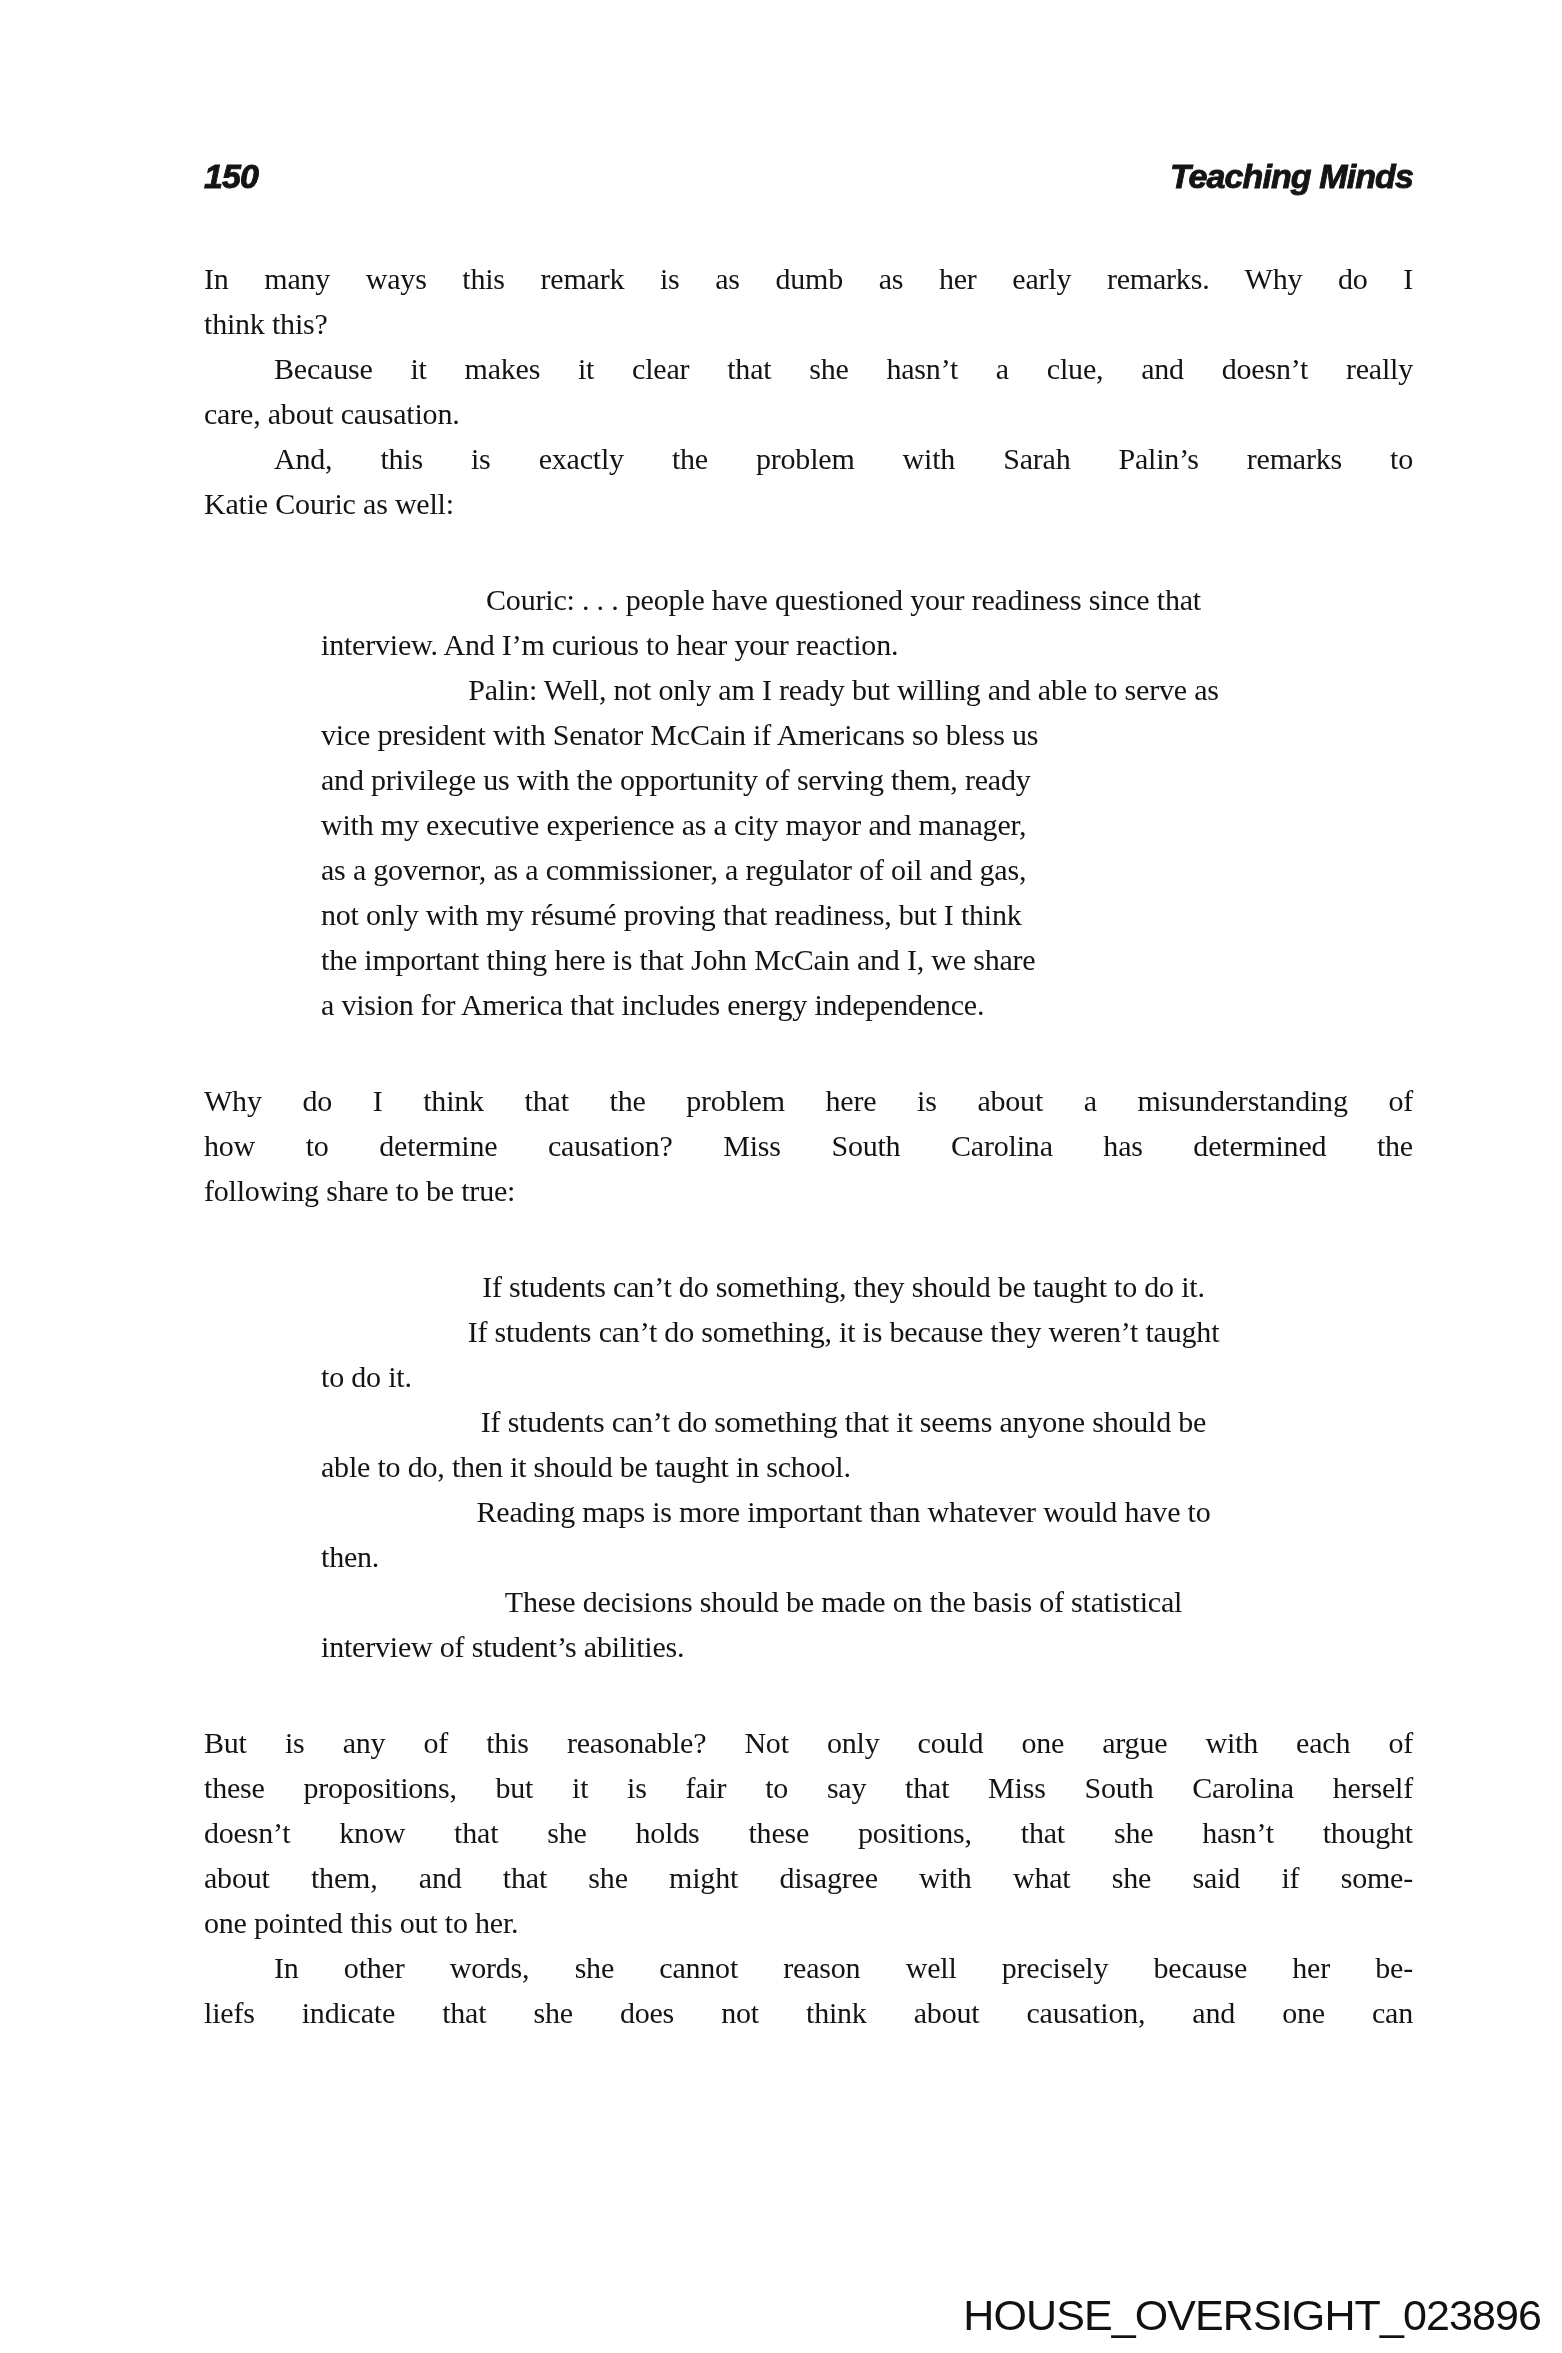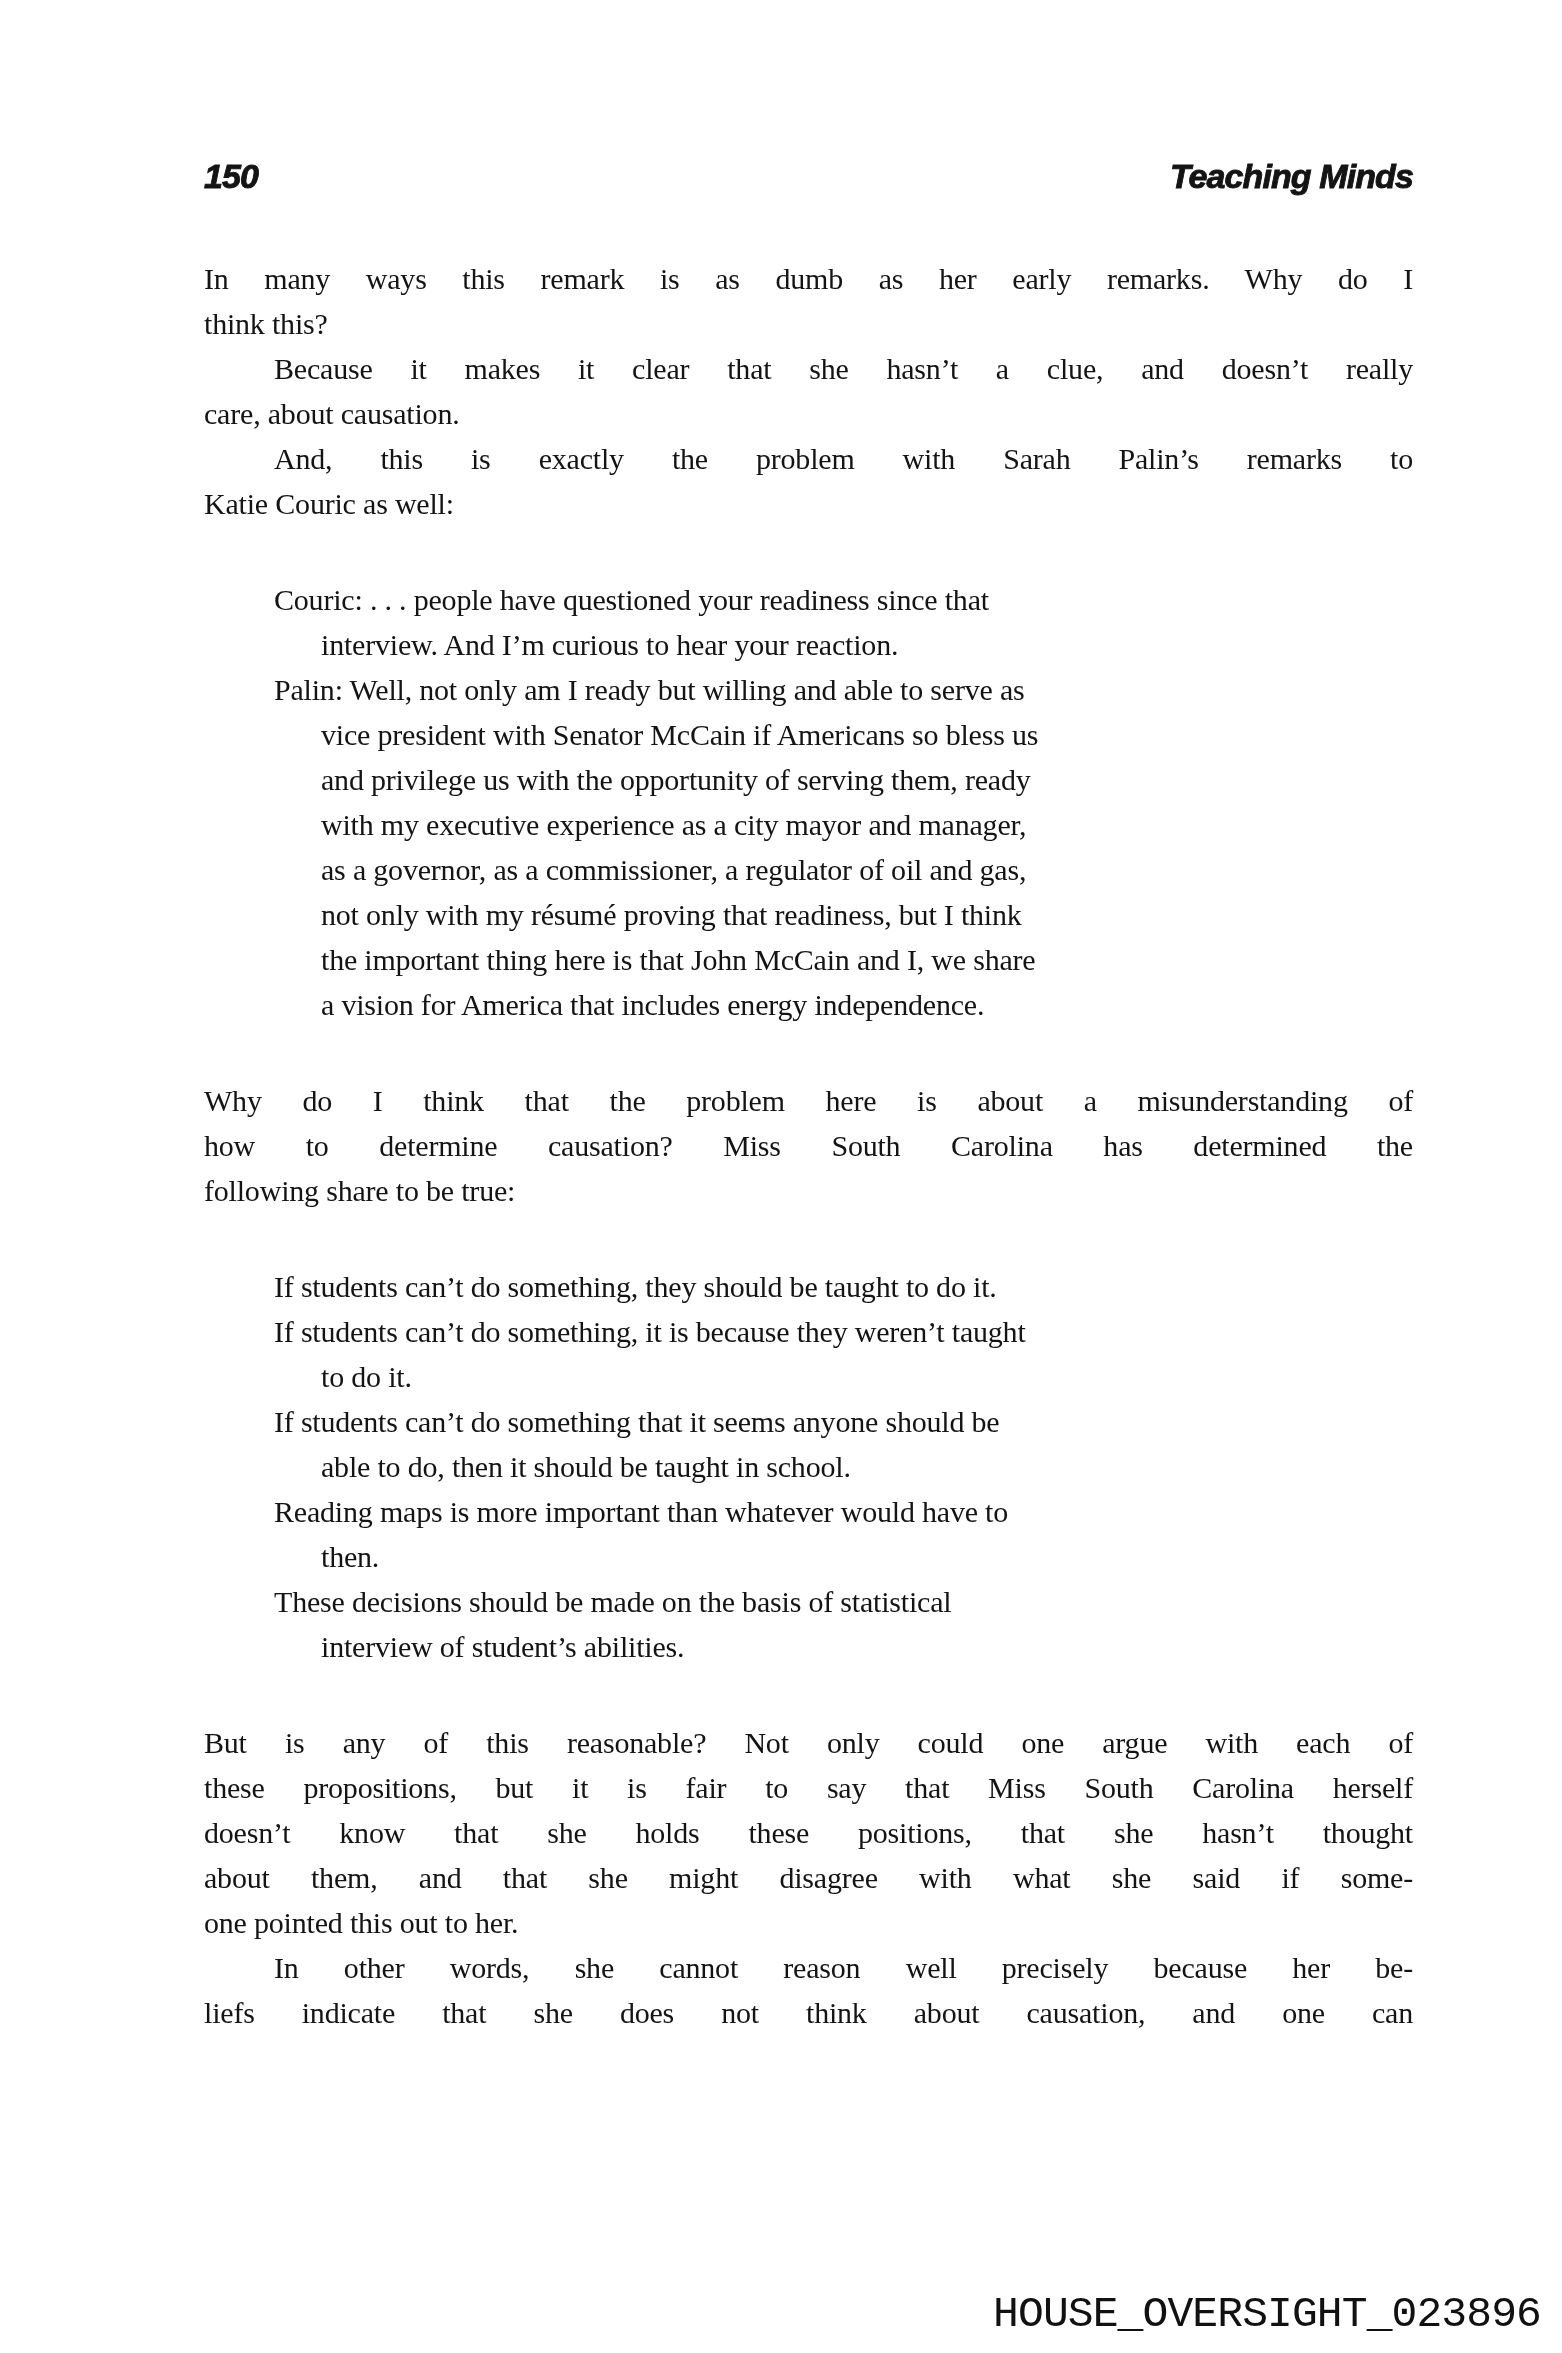--- a/index.html
+++ b/index.html
@@ -34,27 +34,27 @@
     top: 256px;
     width: 1209px;
     font-size: 30px;
     line-height: 45px;
     letter-spacing: -0.2px;
   }
   .block { margin: 0; padding: 0; }
   .block.gap { margin-top: 51px; }
   .line { text-align: left; }
   .line.j { text-align: justify; text-align-last: justify; }
-  .line.ml1 { margin-left: 70px; }
+  .line.ml1 { margin-left: 70px; text-align: center; }
   .line.ml2 { margin-left: 117px; }
   .watermark {
     position: absolute;
     top: 2293px;
     right: 21px;
-    font-family: Liberation Mono, monospace;
+    font-family: Liberation Sans, sans-serif;
     font-size: 43px;
     line-height: 44px;
     letter-spacing: -0.9px;
     color: #111;
     white-space: nowrap;
   }
 </style>
 </head>
 <body>
 

